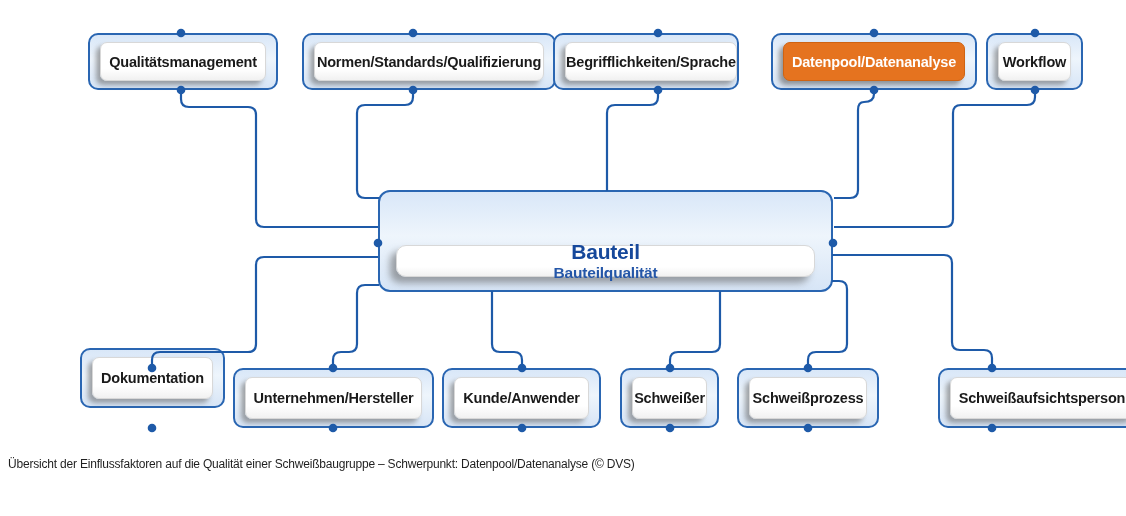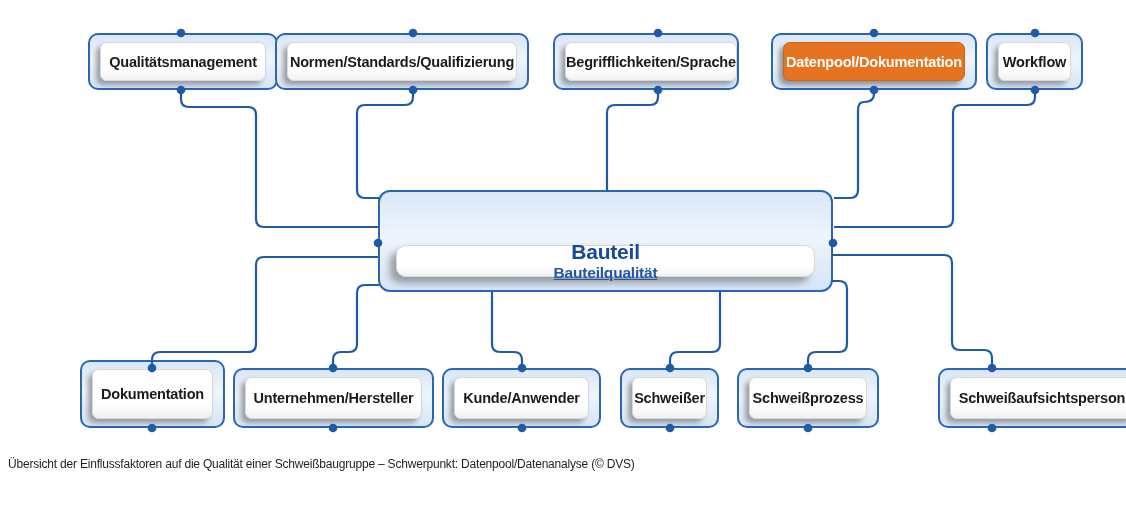--- a/index.html
+++ b/index.html
@@ -20,21 +20,21 @@
     border:1px solid #d8d8d8;border-radius:7px;
     box-shadow:-4px 4px 5px rgba(95,95,95,.55);
     font-weight:bold;font-size:14.5px;letter-spacing:-0.2px;color:#1a1a1a;
     white-space:nowrap;text-align:center;
   }
   .node-inner.orange{
     background:#e5731f;border-color:#cf6312;color:#ffffff;
     box-shadow:-4px 4px 5px rgba(90,90,90,.6);
   }
   .center-title{font-size:21px;font-weight:bold;color:#16489b;line-height:1.15;}
-  .center-subtitle{font-size:15.5px;font-weight:bold;color:#2456a8;line-height:1.15;text-decoration:underline;}
+  .center-subtitle{font-size:15.5px;font-weight:bold;color:#2456a8;line-height:1.15;}
   .caption{
     position:absolute;left:8px;top:457px;z-index:2;
     font-size:12px;letter-spacing:-0.2px;color:#1f1f1f;white-space:nowrap;
   }
 </style>
 </head>
 <body>
 
 <div id="canvas">
 
@@ -76,41 +76,41 @@
         <circle cx="522" cy="428" r="4.3"></circle>
         <circle cx="670" cy="428" r="4.3"></circle>
         <circle cx="808" cy="428" r="4.3"></circle>
         <circle cx="992" cy="428" r="4.3"></circle>
       </g>
   </svg>
 
   <div class="node" style="left:88px;top:33px;width:190px;height:57px">
     <div class="node-inner">Qualitätsmanagement</div>
   </div>
-  <div class="node" style="left:275px;top:33px;width:254px;height:57px">
+  <div class="node" style="left:302px;top:33px;width:254px;height:57px">
     <div class="node-inner">Normen/Standards/Qualifizierung</div>
   </div>
   <div class="node" style="left:553px;top:33px;width:186px;height:57px">
     <div class="node-inner">Begrifflichkeiten/Sprache</div>
   </div>
   <div class="node" style="left:771px;top:33px;width:206px;height:57px">
-    <div class="node-inner orange">Datenpool/Dokumentation</div>
+    <div class="node-inner orange">Datenpool/Datenanalyse</div>
   </div>
   <div class="node" style="left:986px;top:33px;width:97px;height:57px">
     <div class="node-inner">Workflow</div>
   </div>
 
   <div class="node" style="left:378px;top:190px;width:455px;height:102px;padding:13px 16px;border-radius:12px;">
     <div class="node-inner" style="border-radius:10px;box-shadow:-6px 6px 7px rgba(95,95,95,.55);margin-top:40px;">
       <div class="center-title">Bauteil</div>
       <div class="center-subtitle">Bauteilqualität</div>
     </div>
   </div>
 
-  <div class="node" style="left:80px;top:360px;width:145px;height:68px">
+  <div class="node" style="left:80px;top:348px;width:145px;height:60px">
     <div class="node-inner">Dokumentation</div>
   </div>
   <div class="node" style="left:233px;top:368px;width:201px;height:60px">
     <div class="node-inner">Unternehmen/Hersteller</div>
   </div>
   <div class="node" style="left:442px;top:368px;width:159px;height:60px">
     <div class="node-inner">Kunde/Anwender</div>
   </div>
   <div class="node" style="left:620px;top:368px;width:99px;height:60px">
     <div class="node-inner">Schweißer</div>

